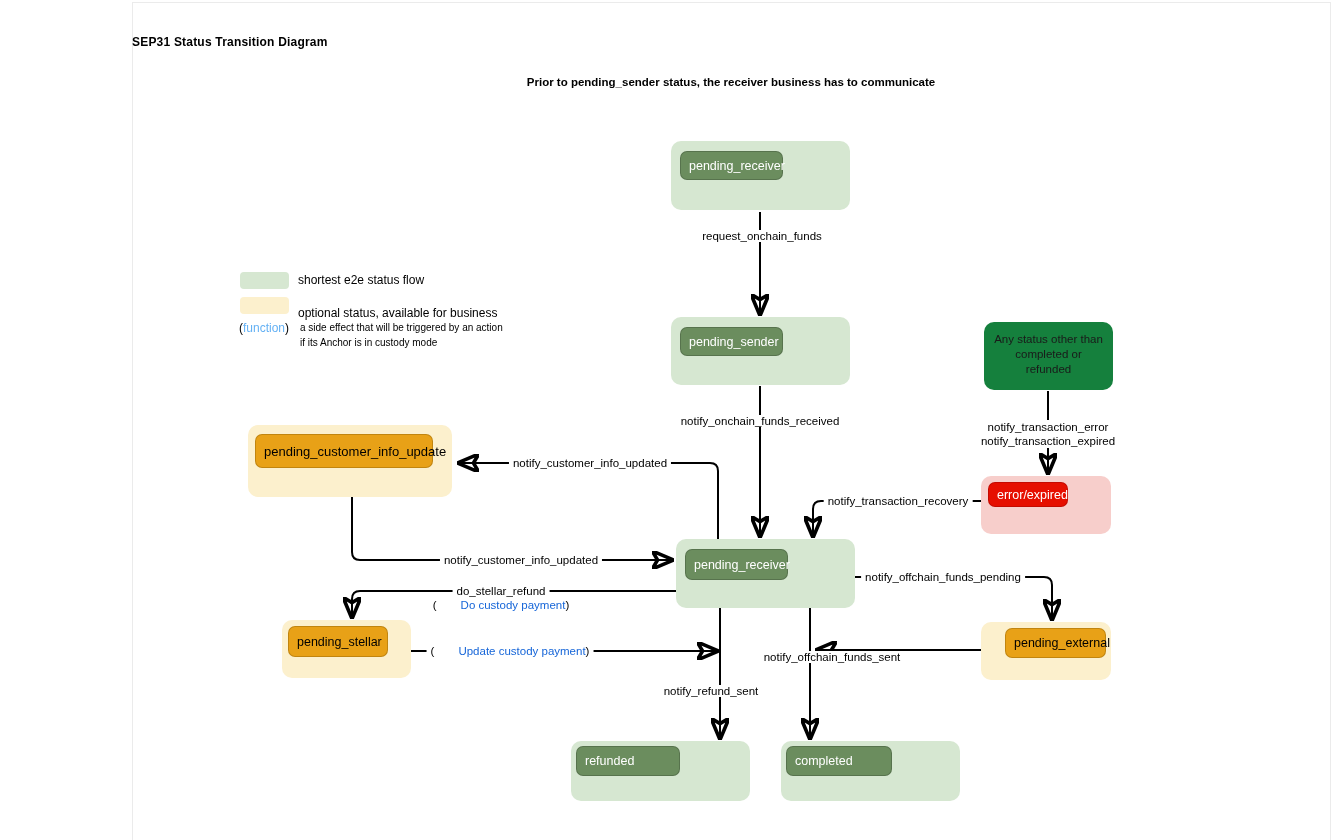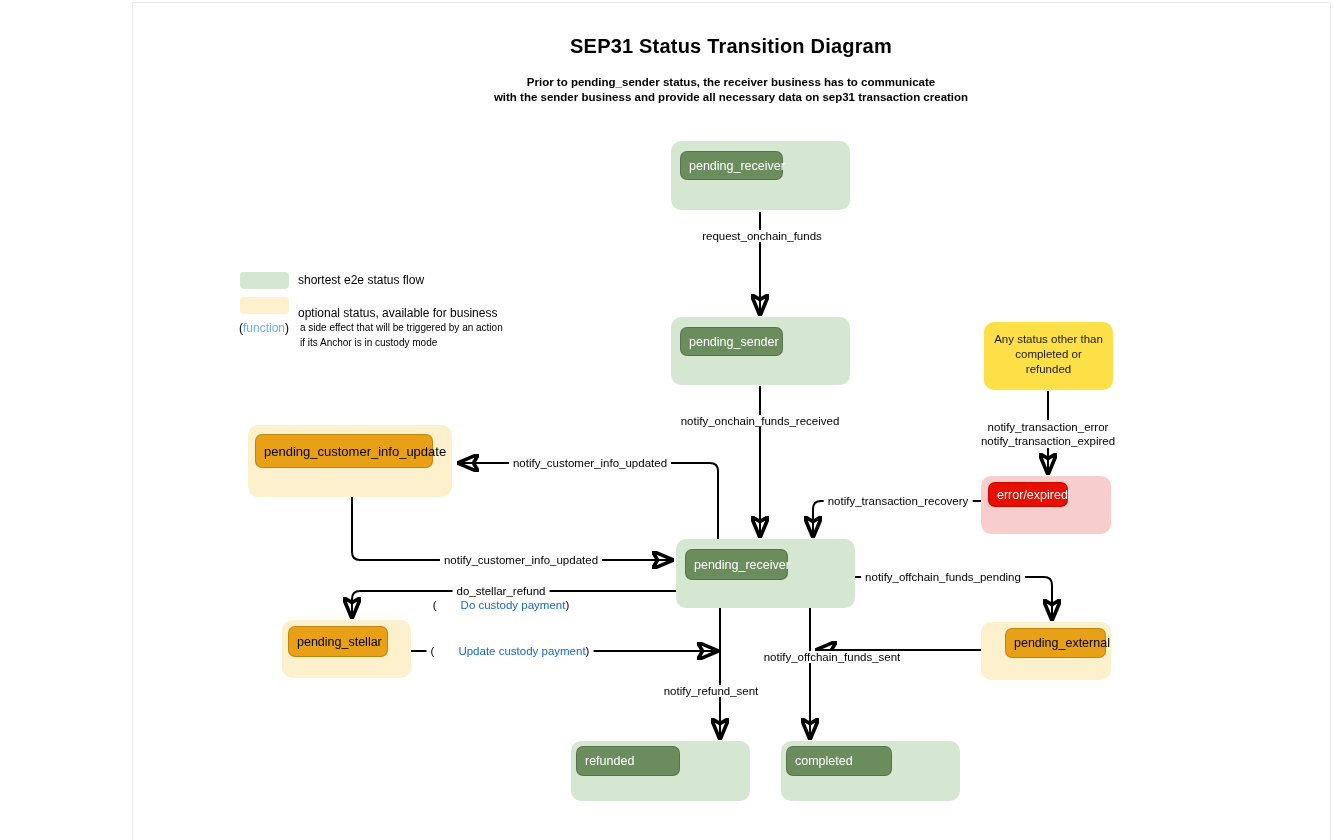--- a/index.html
+++ b/index.html
@@ -6,43 +6,43 @@
   .stage{
     position:relative;width:1333px;height:840px;overflow:hidden;
     font-family:"Liberation Sans","DejaVu Sans",sans-serif;color:#000;background:#fff;
   }
   .canvas-frame{
     position:absolute;left:132px;top:2px;width:1197px;height:838px;
     border-left:1px solid #ebebeb;border-right:1px solid #ebebeb;border-top:1px solid #ebebeb;
     background:#fff;
   }
   .doc-title{
-    position:absolute;left:132px;top:35px;width:1198px;text-align:center;
-    font-size:20px;font-weight:bold;letter-spacing:.2px;
+    position:absolute;left:132px;top:35px;width:1198px;text-align:left;
+    font-size:12px;font-weight:bold;letter-spacing:.2px;
   }
   .doc-subtitle{
     position:absolute;left:132px;top:75px;width:1198px;text-align:center;
     font-size:11.5px;font-weight:bold;line-height:15px;
   }
   svg.edges{position:absolute;left:0;top:0;pointer-events:none;}
   svg.edges path{fill:none;stroke:#000;stroke-width:2px;}
   .node-outer{position:absolute;border-radius:10px;}
   .node-badge{
     position:absolute;border-radius:7px;box-sizing:border-box;
     display:flex;align-items:center;padding-left:8px;
     font-size:12.5px;white-space:nowrap;border:1px solid rgba(0,0,0,0.15);
   }
   .green-outer{background:#d6e7d1;}
   .green-badge{background:#6b8d5e;color:#ffffff;border-color:rgba(0,0,0,0.18);}
   .cream-outer{background:#fcf0cd;}
   .orange-badge{background:#e8a117;color:#000;border-color:rgba(120,80,0,0.35);}
   .pink-outer{background:#f7cecb;}
   .red-badge{background:#e60f00;color:#fff;border-color:rgba(120,0,0,0.3);}
   .gray-box{
-    position:absolute;background:#fde047;border-radius:10px;box-sizing:border-box;
+    position:absolute;background:#15803d;border-radius:10px;box-sizing:border-box;
     padding:10px 8px 0 8px;text-align:center;font-size:11.5px;line-height:15px;color:#1a1a1a;
   }
   .edge-label{
     position:absolute;transform:translate(-50%,-50%);
     background:#ffffff;padding:0 4px;font-size:11.5px;white-space:nowrap;text-align:center;
   }
   .edge-label.two-line{line-height:14px;}
   .blue{color:#1565d8;padding-left:24px;}
   .lightblue{color:#64b1f4;}
   .legend-chip{position:absolute;width:49px;height:17px;border-radius:4px;}
@@ -52,21 +52,20 @@
 </style>
 </head>
 <body>
 
 <div class="stage">
   <div class="canvas-frame"></div>
 
   <div class="doc-title">SEP31 Status Transition Diagram</div>
   <div class="doc-subtitle">
     <div>Prior to pending_sender status, the receiver business has to communicate</div>
-    <div>with the sender business and provide all necessary data on sep31 transaction creation</div>
   </div>
 
   <div class="legend-chip green-outer" style="left:240px;top:272px;"></div>
   <div class="legend-label" style="left:298px;top:272px;">shortest e2e status flow</div>
   <div class="legend-chip cream-outer" style="left:240px;top:297px;"></div>
   <div class="legend-label" style="left:298px;top:297px;margin-top:8px;">optional status, available for business</div>
   <div class="legend-func" style="left:239px;top:321px;"><span>(</span><span class="lightblue">function</span><span>)</span></div>
   <div class="legend-desc" style="left:300px;top:321px;">
     <div>a side effect that will be triggered by an action</div>
     <div>if its Anchor is in custody mode</div>

